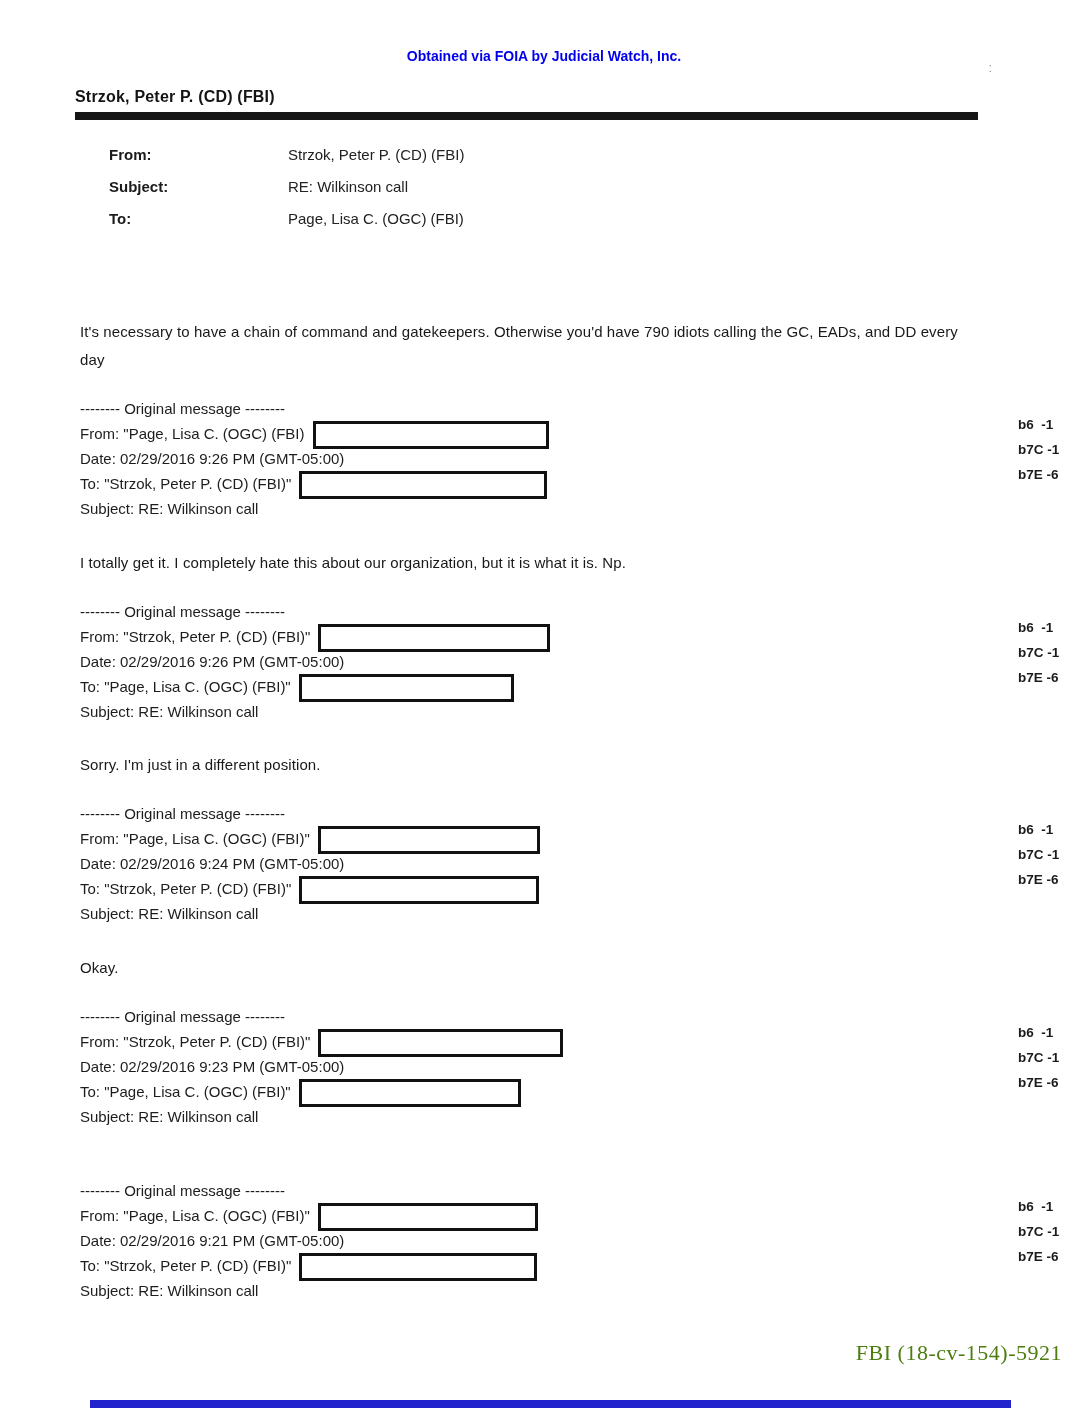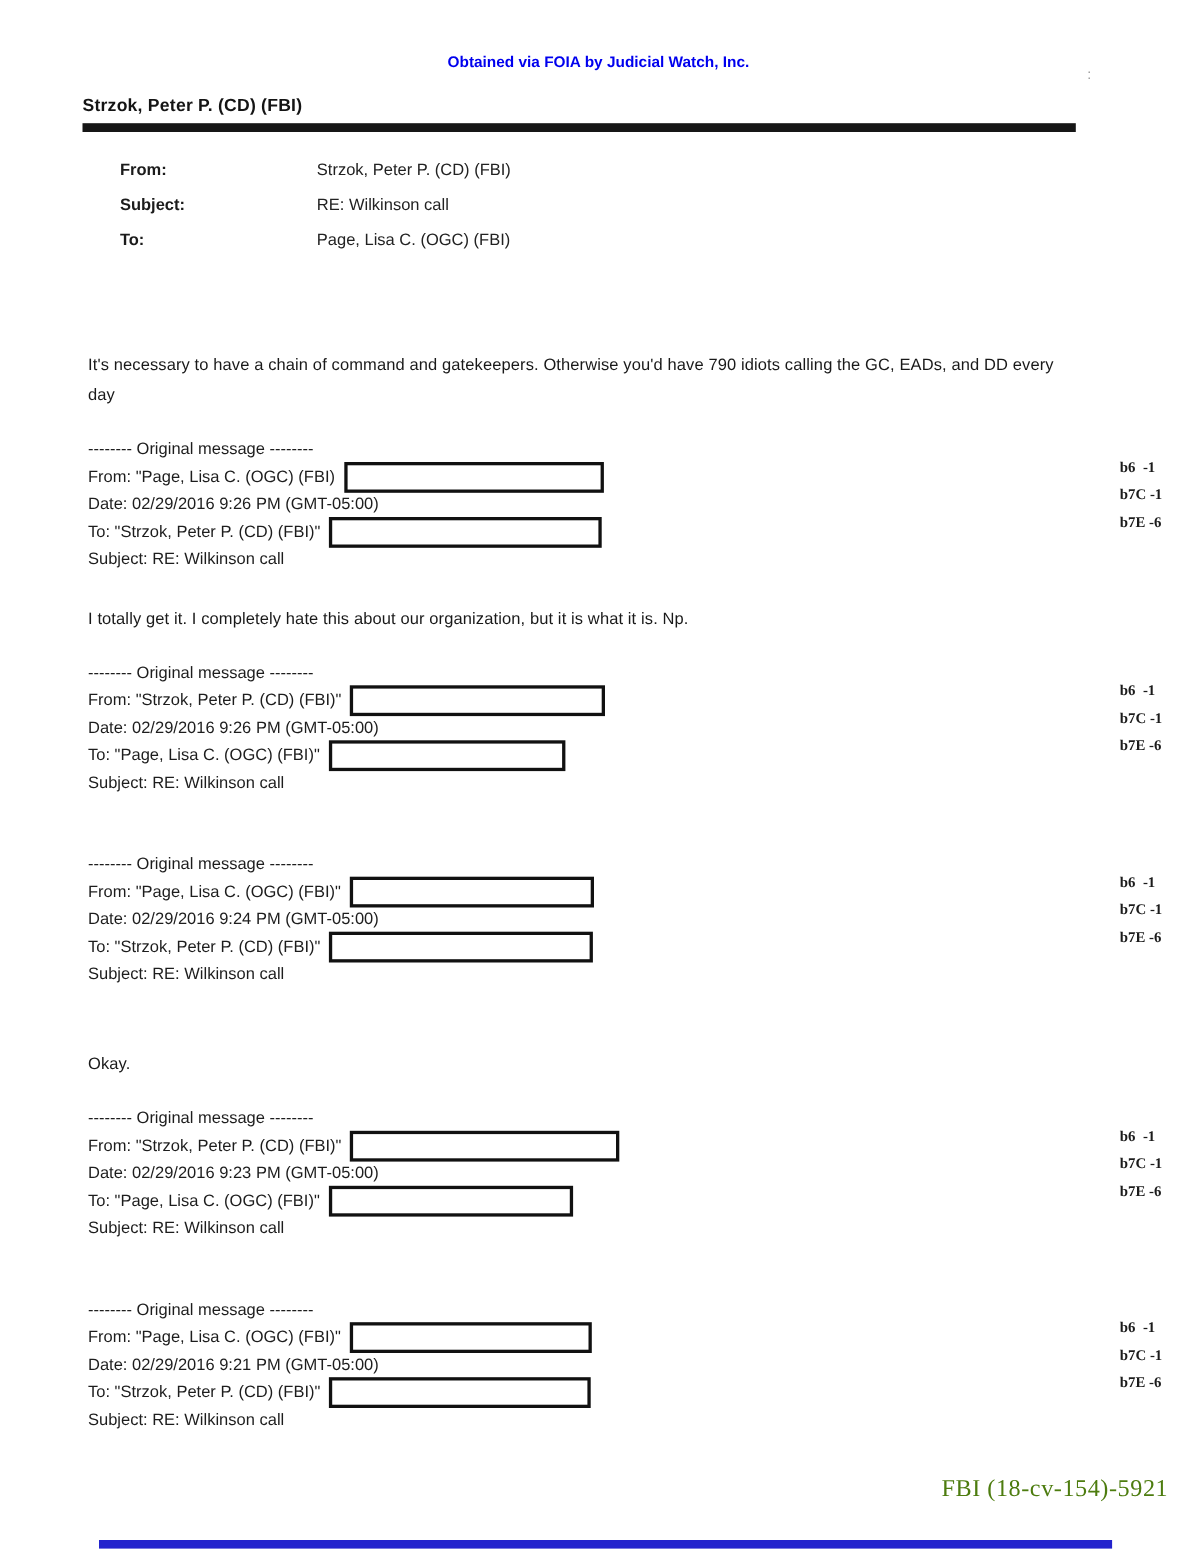--- a/index.html
+++ b/index.html
@@ -37,21 +37,21 @@
   }
   .quote { position:relative; margin-top:22px; width:100%; }
   .q-line { font-size:15px; line-height:25px; color:#1d1d1d; white-space:nowrap; }
   .redaction {
     display:inline-block; background:#ffffff;
     border:3px solid #111111; height:28px;
     vertical-align:middle; margin:-9px 0 -9px 8px;
   }
   .exemptions {
     position:absolute; left:938px; top:16px;
-    font-family:Liberation Serif, serif;
+    font-family:Liberation Sans, sans-serif;
     font-size:13.5px; font-weight:700; line-height:25px;
     color:#1b1b1b; white-space:pre;
   }
   .footer-id {
     position:absolute; top:1340px; right:26px;
     font-family:"Liberation Serif", serif;
     font-size:22px; color:#4d7c0f; letter-spacing:0.5px;
   }
   .bottom-bar {
     position:absolute; left:90px; bottom:0px;
@@ -107,20 +107,21 @@
     <div class="q-line">Date: 02/29/2016 9:26 PM (GMT-05:00)</div>
     <div class="q-line"><span>To: "Page, Lisa C. (OGC) (FBI)"</span><span class="redaction" style="width:215px"></span></div>
     <div class="q-line">Subject: RE: Wilkinson call</div>
     <div class="exemptions">b6  -1
 b7C -1
 b7E -6</div>
   </div>
 </div>
 
 <div class="msg-group" id="g3">
+  <div class="msg-body">Sorry. I'm just in a different position.</div>
   <div class="quote">
     <div class="q-line">-------- Original message --------</div>
     <div class="q-line"><span>From: "Page, Lisa C. (OGC) (FBI)"</span><span class="redaction" style="width:222px"></span></div>
     <div class="q-line">Date: 02/29/2016 9:24 PM (GMT-05:00)</div>
     <div class="q-line"><span>To: "Strzok, Peter P. (CD) (FBI)"</span><span class="redaction" style="width:240px"></span></div>
     <div class="q-line">Subject: RE: Wilkinson call</div>
     <div class="exemptions">b6  -1
 b7C -1
 b7E -6</div>
   </div>

